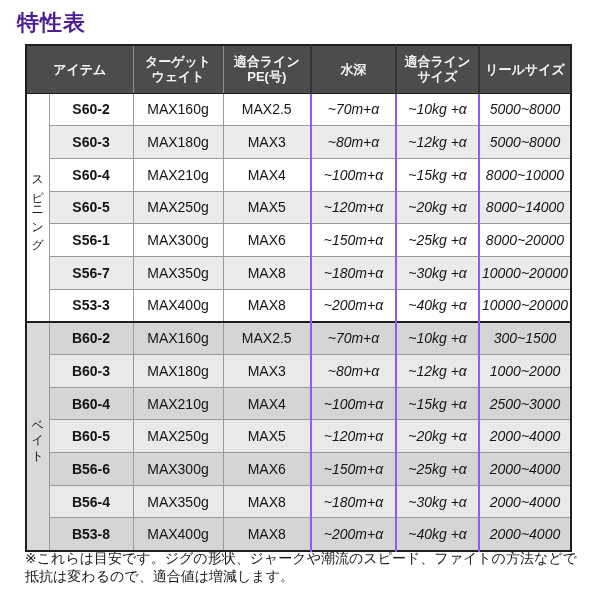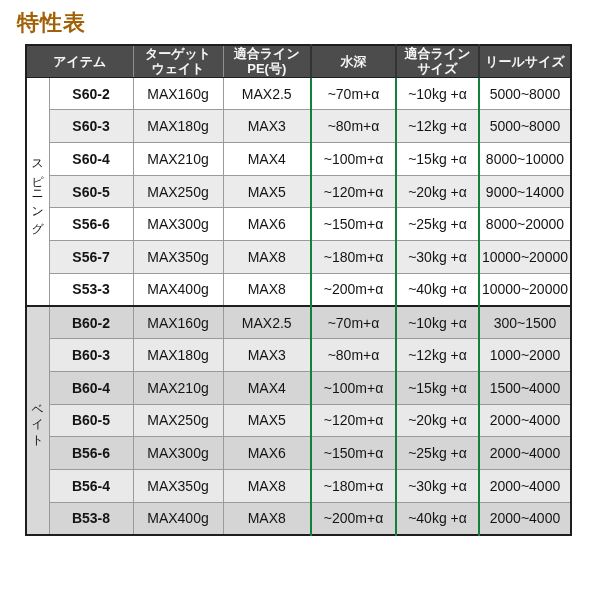--- a/index.html
+++ b/index.html
@@ -4,47 +4,47 @@
 <style>
   html,body{margin:0;padding:0;}
   body{
     width:600px;height:600px;background:#ffffff;
     font-family:"Liberation Sans","DejaVu Sans",sans-serif;
     -webkit-font-smoothing:antialiased;
   }
   .page{position:relative;width:600px;height:600px;overflow:hidden;}
   .page-title{
     position:absolute;left:17px;top:8px;margin:0;
-    font-size:22px;font-weight:bold;color:#a16207;letter-spacing:1px;
+    font-size:22px;font-weight:bold;color:#4c1d95;letter-spacing:1px;
   }
   table.spec{
     position:absolute;left:25px;top:44px;width:545px;
     border-collapse:collapse;table-layout:fixed;
     border:2px solid #1e1e1e;
   }
-  thead tr{height:32px;}
+  thead tr{height:48px;}
   thead th{
     background:#4c4c4c;color:#f5f5f5;
     font-size:13px;font-weight:bold;line-height:1.18;
     text-align:center;vertical-align:middle;
     white-space:pre-line;
     border-left:1px solid #8f8f8f;
     border-bottom:1px solid #1e1e1e;
     padding:0;
   }
   thead th:first-child{border-left:none;}
   thead th.dark-sep{border-left:2px solid #333;}
   tbody tr{height:32.7px;}
   tbody td{
     font-size:14px;color:#141414;text-align:center;vertical-align:middle;
     border:1px solid #9a9a9a;background:#ffffff;padding:0;
     overflow:hidden;white-space:nowrap;
   }
   tbody td.item{font-weight:bold;margin-top:16px;}
-  tbody td.dark-sep{border-left:2px solid #15803d;}
+  tbody td.dark-sep{border-left:2px solid #8b5cf6;font-style:italic;}
   tbody.spinning tr:nth-child(even) td{background:#ebebeb;}
   tbody.bait tr:nth-child(odd) td{background:#d5d5d5;}
   tbody.bait tr:nth-child(even) td{background:#e9e9e9;}
   tbody td.group-cell{padding:0;}
   tbody.spinning td.group-cell{background:#ffffff !important;}
   tbody.bait td.group-cell{background:#d9d9d9 !important;}
   td.group-cell span{
     display:inline-block;
     writing-mode:vertical-rl;text-orientation:upright;
     font-size:12px;color:#141414;letter-spacing:2px;line-height:1;
@@ -110,24 +110,24 @@
           <td class="dark-sep">~100m+α</td>
           <td class="dark-sep">~15kg +α</td>
           <td class="dark-sep">8000~10000</td>
         </tr>
         <tr>
           <td class="item">S60-5</td>
           <td>MAX250g</td>
           <td>MAX5</td>
           <td class="dark-sep">~120m+α</td>
           <td class="dark-sep">~20kg +α</td>
-          <td class="dark-sep">9000~14000</td>
-        </tr>
-        <tr>
-          <td class="item">S56-6</td>
+          <td class="dark-sep">8000~14000</td>
+        </tr>
+        <tr>
+          <td class="item">S56-1</td>
           <td>MAX300g</td>
           <td>MAX6</td>
           <td class="dark-sep">~150m+α</td>
           <td class="dark-sep">~25kg +α</td>
           <td class="dark-sep">8000~20000</td>
         </tr>
         <tr>
           <td class="item">S56-7</td>
           <td>MAX350g</td>
           <td>MAX8</td>
@@ -161,21 +161,21 @@
           <td class="dark-sep">~80m+α</td>
           <td class="dark-sep">~12kg +α</td>
           <td class="dark-sep">1000~2000</td>
         </tr>
         <tr>
           <td class="item">B60-4</td>
           <td>MAX210g</td>
           <td>MAX4</td>
           <td class="dark-sep">~100m+α</td>
           <td class="dark-sep">~15kg +α</td>
-          <td class="dark-sep">1500~4000</td>
+          <td class="dark-sep">2500~3000</td>
         </tr>
         <tr>
           <td class="item">B60-5</td>
           <td>MAX250g</td>
           <td>MAX5</td>
           <td class="dark-sep">~120m+α</td>
           <td class="dark-sep">~20kg +α</td>
           <td class="dark-sep">2000~4000</td>
         </tr>
         <tr>
@@ -198,13 +198,14 @@
           <td class="item">B53-8</td>
           <td>MAX400g</td>
           <td>MAX8</td>
           <td class="dark-sep">~200m+α</td>
           <td class="dark-sep">~40kg +α</td>
           <td class="dark-sep">2000~4000</td>
         </tr>
       </tbody>
   </table>
 
+  <div class="footnote">※これらは目安です。ジグの形状、ジャークや潮流のスピード、ファイトの方法などで抵抗は変わるので、適合値は増減します。</div>
 </div>
 
 </body></html>

